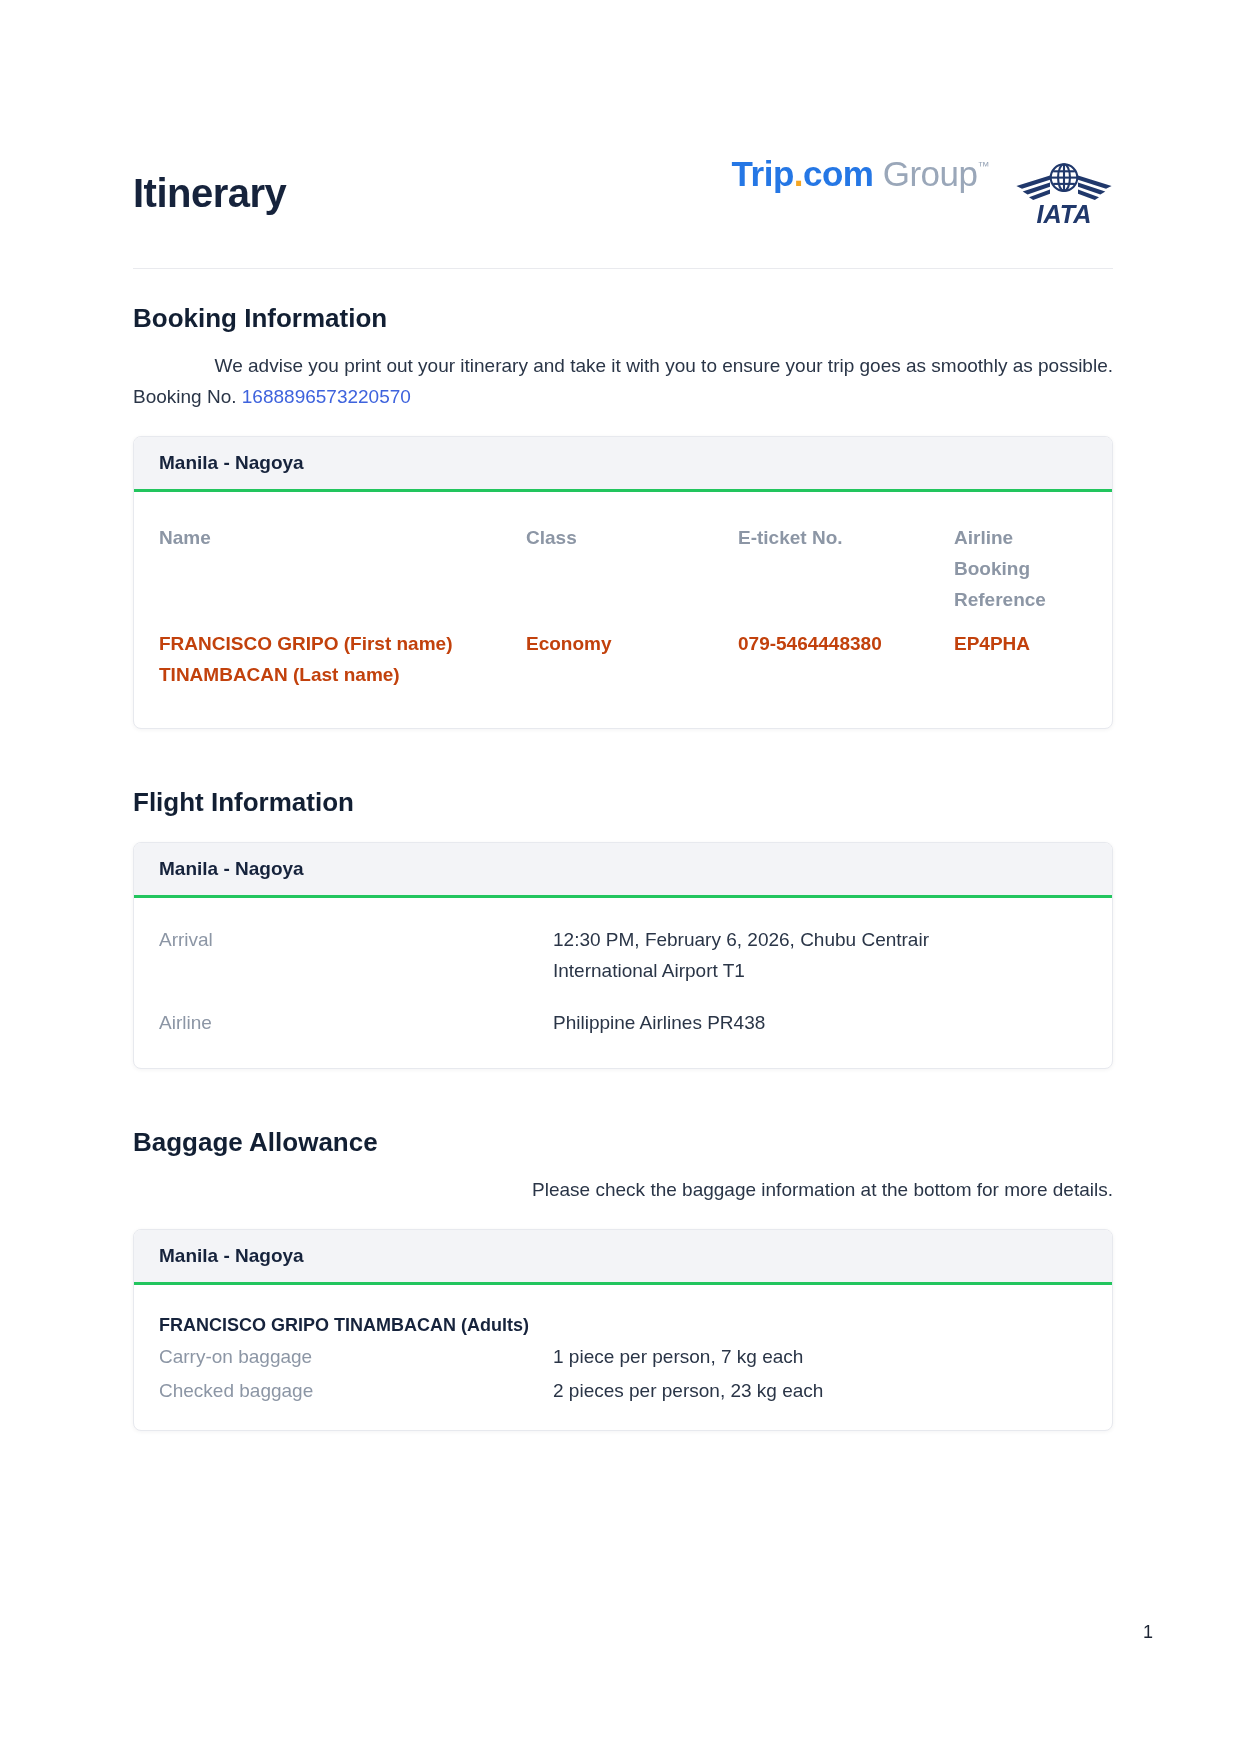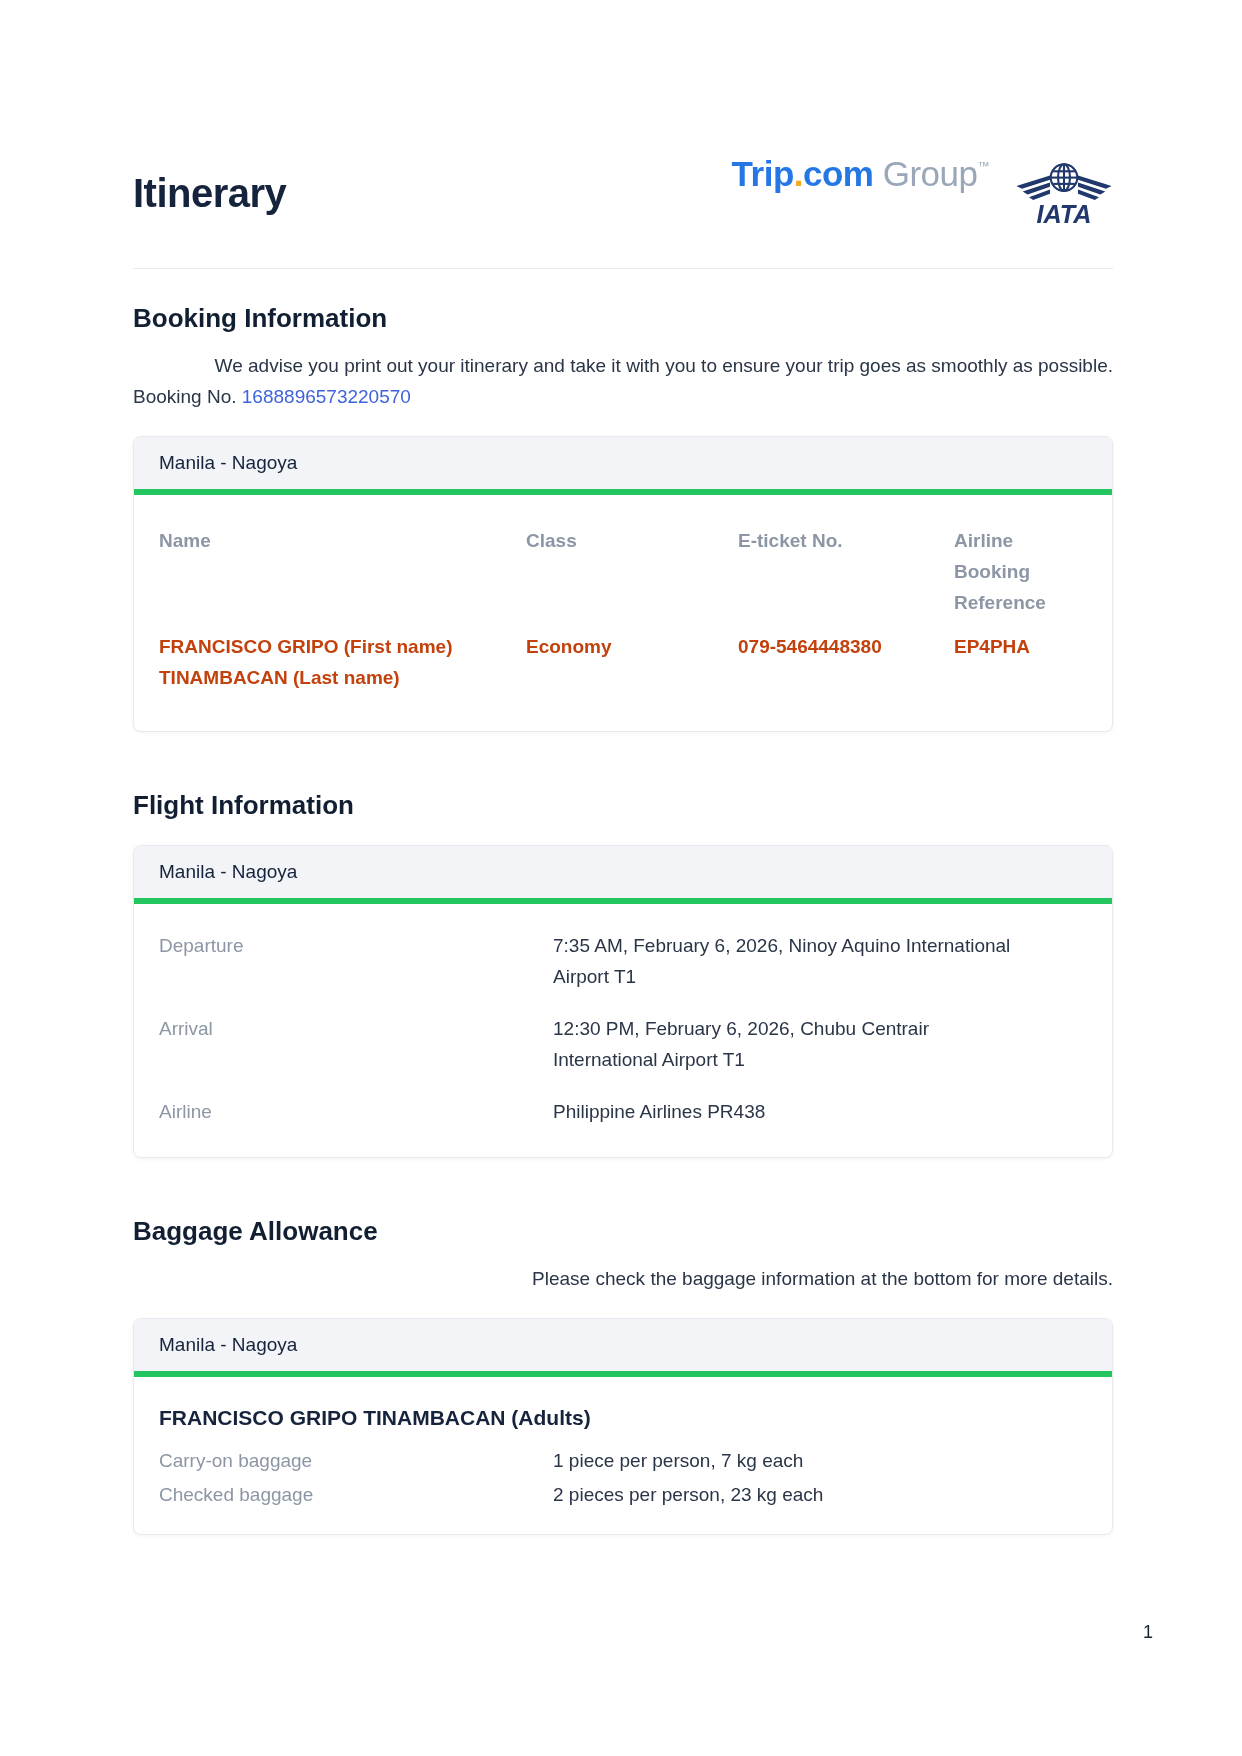--- a/index.html
+++ b/index.html
@@ -38,43 +38,43 @@
   .card {
     margin-top: 24px;
     border: 1px solid #e7e9ee;
     border-radius: 8px;
     background: #fff;
     box-shadow: 0 1px 4px rgba(16,24,40,0.05);
     overflow: hidden;
   }
   .card-header {
     background: #f3f4f7;
-    border-bottom: 6px solid #22c55e;
+    border-bottom: 3px solid #22c55e;
     padding: 15px 25px;
     font-size: 19px;
-    font-weight: 400;
+    font-weight: 700;
     color: #16233c;
   }
 
   .cols4 { display: grid; grid-template-columns: 367px 212px 216px 1fr; padding: 0 25px; font-size: 19px; line-height: 31px; font-weight: bold; }
   .cols4.head-row { margin-top: 30px; color: #8c96a5; }
   .cols4.data-row { margin-top: 13px; margin-bottom: 38px; color: #c2410c; }
   .cols4 .cell { padding-right: 28px; }
   .cols4 .cell:last-child { padding-right: 0; }
 
   .kv { display: grid; grid-template-columns: 394px 1fr; padding: 0 25px; font-size: 19px; line-height: 31px; }
   .kv-label { color: #8c96a5; }
   .kv-value { color: #2a3547; max-width: 480px; }
 
   .flight-body { padding: 26px 0 30px 0; }
   .flight-body .kv { margin-bottom: 21px; }
   .flight-body .kv:last-child { margin-bottom: 0; }
 
   .baggage-body { padding: 25px 0 24px 0; }
-  .passenger-line { padding: 0 25px; font-size: 21px; font-weight: 700; color: #16233c; line-height: 31px; margin-bottom: 12px; }
+  .passenger-line { padding: 0 25px; font-size: 18px; font-weight: 700; color: #16233c; line-height: 31px; }
   .baggage-body .kv { margin-bottom: 3px; }
   .baggage-body .kv:last-child { margin-bottom: 0; }
 
   .page-number { position: absolute; left: 1143px; top: 1622px; font-size: 18px; color: #1c2433; }
 </style>
 </head>
 <body>
 
 <div class="content">
 
@@ -131,24 +131,20 @@
       <div class="cell">EP4PHA</div>
     </div>
   </div>
 
   <h2 class="section-heading spaced">Flight Information</h2>
 
   <div class="card">
     <div class="card-header">Manila - Nagoya</div>
     <div class="flight-body">
       <div class="kv">
-        <div class="kv-label">Departure</div>
-        <div class="kv-value">7:35 AM, February 6, 2026, Ninoy Aquino International Airport T1</div>
-      </div>
-      <div class="kv">
         <div class="kv-label">Arrival</div>
         <div class="kv-value">12:30 PM, February 6, 2026, Chubu Centrair International Airport T1</div>
       </div>
       <div class="kv">
         <div class="kv-label">Airline</div>
         <div class="kv-value">Philippine Airlines PR438</div>
       </div>
     </div>
   </div>
 

